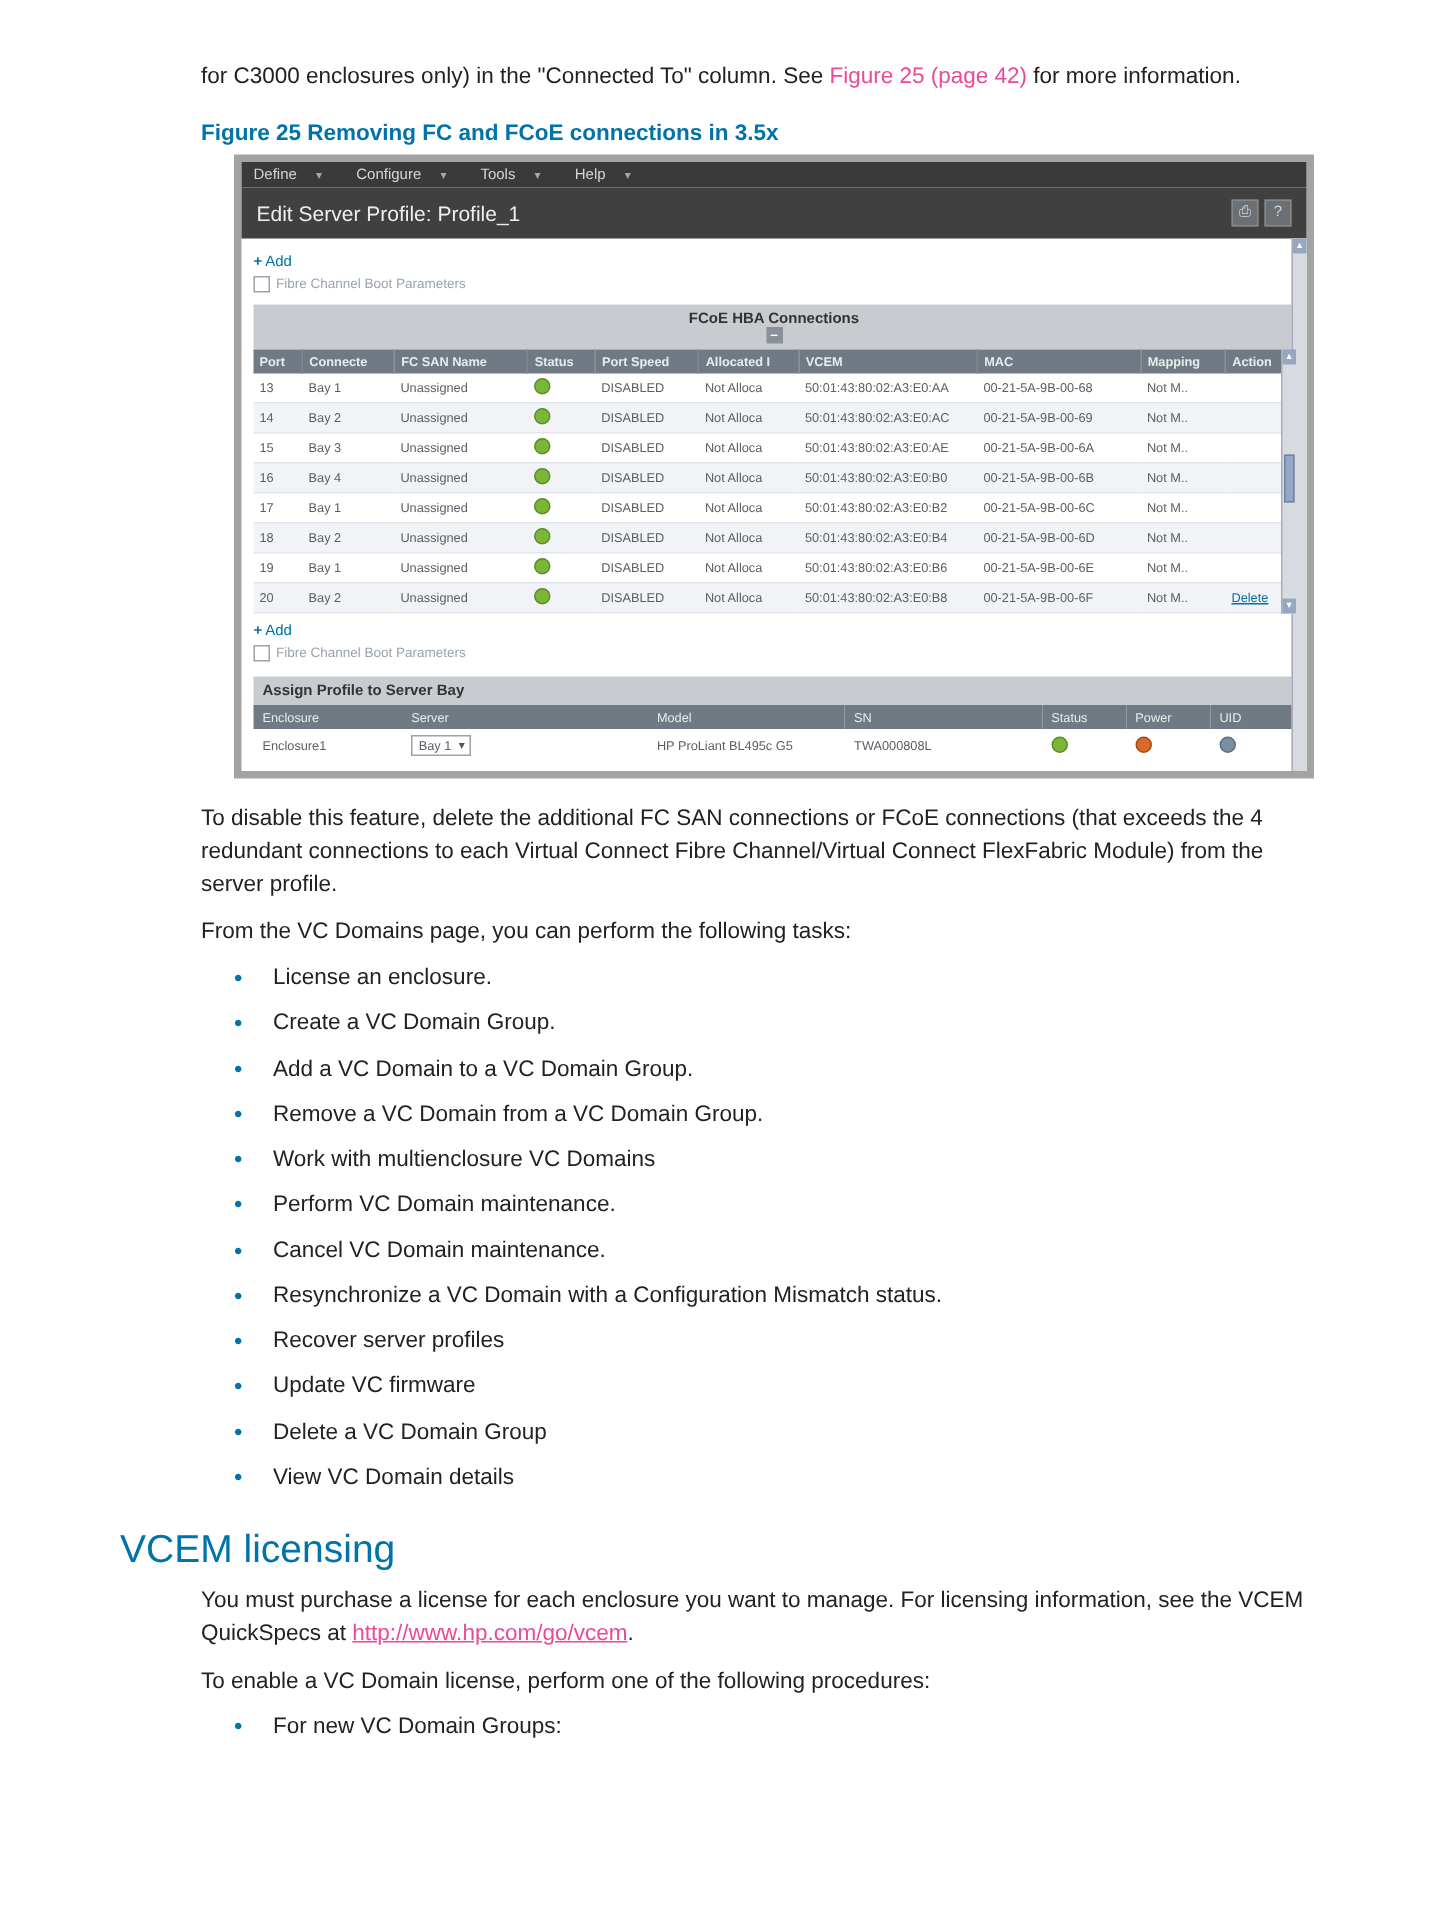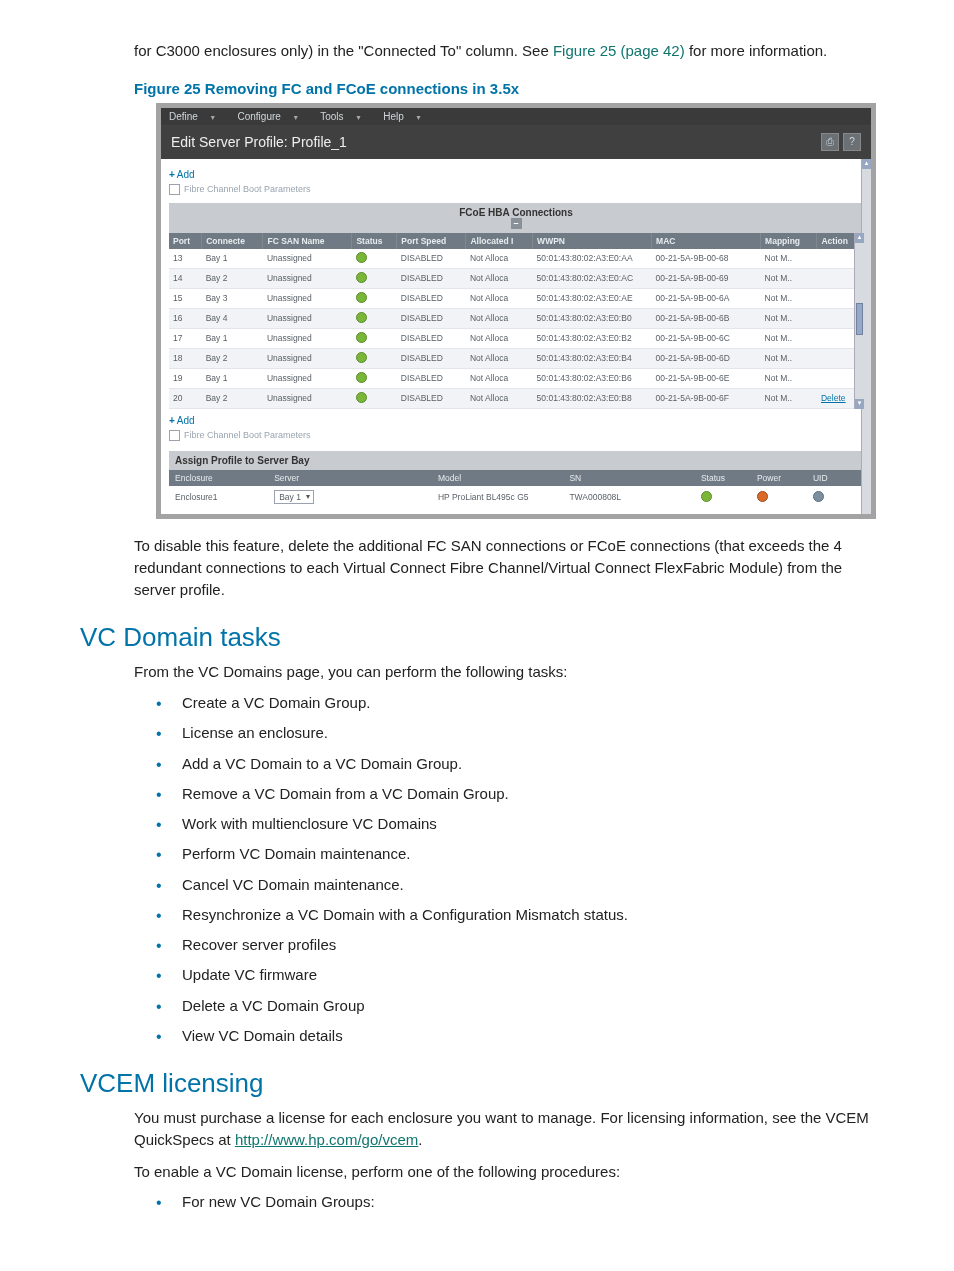--- a/index.html
+++ b/index.html
@@ -11,21 +11,21 @@
     width: 954px;
   }
   .page {
     padding: 40px 80px 30px 80px;
     box-sizing: border-box;
   }
   .body-text {
     margin: 0 0 10px 54px;
     line-height: 1.45;
   }
-  a.link { color: #0f766e; text-decoration: none; }
+  a.link { color: #ec4899; text-decoration: none; }
   a.link.underline { text-decoration: underline; }
   .figure-caption {
     color: #0073a8;
     font-weight: bold;
     margin: 18px 0 6px 54px;
     font-size: 15px;
   }
   h2 {
     color: #0073a8;
     font-weight: normal;
@@ -166,21 +166,21 @@
       <div class="hba-wrap">
         <table class="hba">
           <thead>
               <tr>
             <th>Port</th>
             <th>Connecte</th>
             <th style="width:80px">FC SAN Name</th>
             <th>Status</th>
             <th>Port Speed</th>
             <th>Allocated I</th>
-            <th style="width:110px">WWPN</th>
+            <th style="width:110px">VCEM</th>
             <th style="width:100px">MAC</th>
             <th>Mapping</th>
             <th>Action</th>
           </tr>
             </thead>
           <tbody id="hba-body">
               <tr>
                 <td>13</td>
                 <td>Bay 1</td>
                 <td>Unassigned</td>
@@ -311,25 +311,24 @@
           <td><span class="dot-r"></span></td>
           <td><span class="dot-b"></span></td>
         </tr>
           </tbody>
       </table>
     </div>
   </div>
 
   <p class="body-text" style="margin-top:16px">To disable this feature, delete the additional FC SAN connections or FCoE connections (that exceeds the 4 redundant connections to each Virtual Connect Fibre Channel/Virtual Connect FlexFabric Module) from the server profile.</p>
 
-  <h2>VC Domain tasks</h2>
   <p class="body-text">From the VC Domains page, you can perform the following tasks:</p>
   <ul class="tasks" id="tasks-list">
+      <li>License an enclosure.</li>
       <li>Create a VC Domain Group.</li>
-      <li>License an enclosure.</li>
       <li>Add a VC Domain to a VC Domain Group.</li>
       <li>Remove a VC Domain from a VC Domain Group.</li>
       <li>Work with multienclosure VC Domains</li>
       <li>Perform VC Domain maintenance.</li>
       <li>Cancel VC Domain maintenance.</li>
       <li>Resynchronize a VC Domain with a Configuration Mismatch status.</li>
       <li>Recover server profiles</li>
       <li>Update VC firmware</li>
       <li>Delete a VC Domain Group</li>
       <li>View VC Domain details</li>

